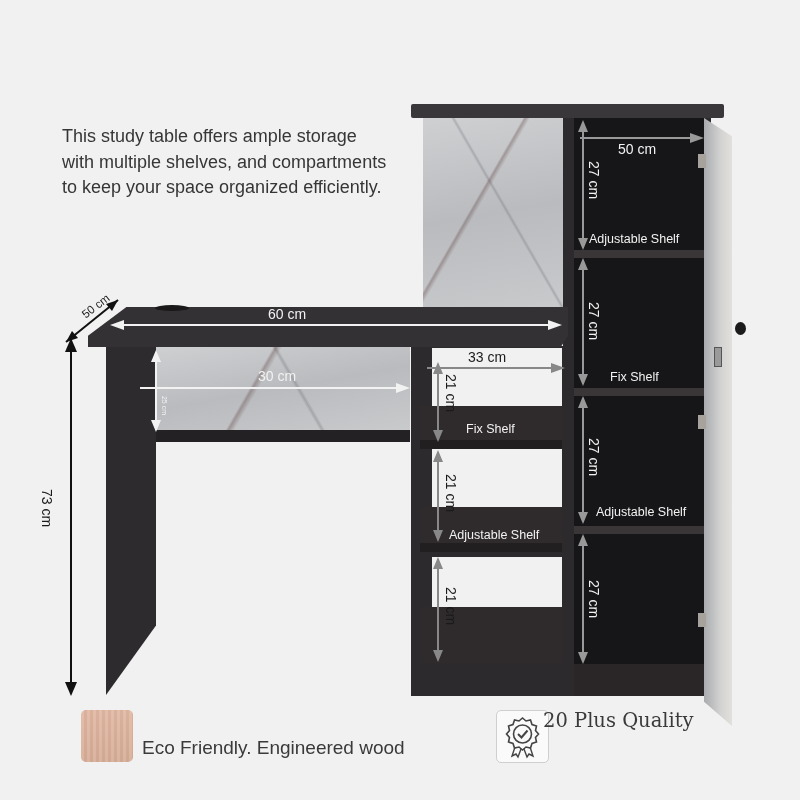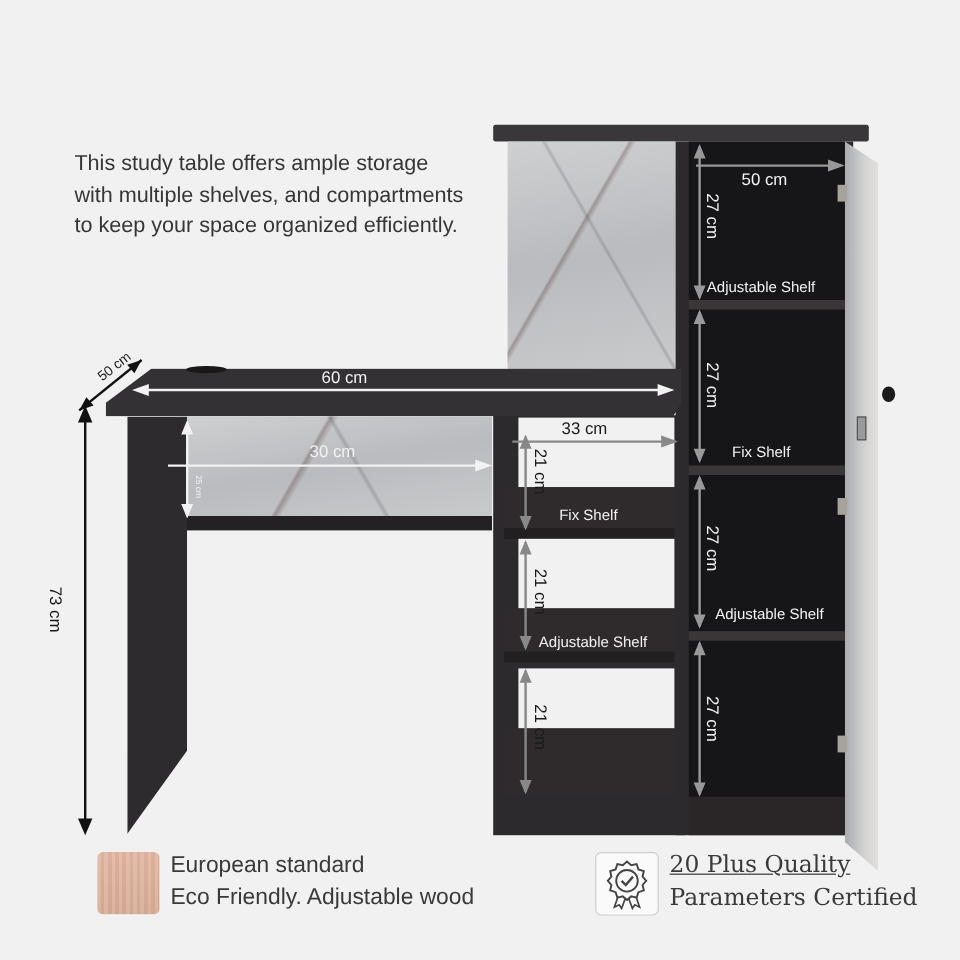--- a/index.html
+++ b/index.html
@@ -181,29 +181,27 @@
     <polygon points="6,130 1,118 11,118" fill="#999"></polygon>
 </svg>
 <div class="abs dim-light" style="left:575px;top:591px;transform:rotate(90deg);">27 cm</div>
 
 <div class="abs lbl" style="left:589px;top:232px;">Adjustable Shelf</div>
 <div class="abs lbl" style="left:610px;top:370px;">Fix Shelf</div>
 <div class="abs lbl" style="left:596px;top:505px;">Adjustable Shelf</div>
 
 <div class="abs" style="left:81px;top:709px;width:390px;height:54px;">
   <div class="abs wood" style="left:0;top:1px;width:52px;height:52px;"></div>
-  <div class="abs feat-text" style="left:61px;top:0;">European standard</div>
-  <div class="abs feat-text" style="left:61px;top:26px;">Eco Friendly. Adjustable wood</div>
+  <div class="abs feat-text" style="left:61px;top:26px;">Eco Friendly. Engineered wood</div>
 </div>
 
 <div class="abs" style="left:496px;top:709px;width:290px;height:54px;">
   <div class="abs badge-box" style="left:0;top:1px;width:51px;height:51px;">
     <svg width="51" height="51" viewBox="0 0 51 51">
       <path d="M25.5 7 L29 10 L33.5 9 L35 13.5 L39.5 15 L38.5 19.5 L41.5 23 L38.5 26.5 L39.5 31 L35 32.5 L33.5 37 L29 36 L25.5 39 L22 36 L17.5 37 L16 32.5 L11.5 31 L12.5 26.5 L9.5 23 L12.5 19.5 L11.5 15 L16 13.5 L17.5 9 L22 10 Z" fill="none" stroke="#444" stroke-width="1.6"></path>
       <circle cx="25.5" cy="23" r="9" fill="none" stroke="#444" stroke-width="1.6"></circle>
       <polyline points="21,23 24.5,26.5 30.5,19.5" fill="none" stroke="#444" stroke-width="2"></polyline>
       <polyline points="18,36 15,45 19,43 21,46 24,38" fill="none" stroke="#444" stroke-width="1.4"></polyline>
       <polyline points="33,36 36,45 32,43 30,46 27,38" fill="none" stroke="#444" stroke-width="1.4"></polyline>
     </svg>
   </div>
-  <div class="abs feat-serif" style="left:62px;top:-1px;text-decoration:underline;">20 Plus Quality</div>
-  <div class="abs feat-serif" style="left:62px;top:26px;">Parameters Certified</div>
+  <div class="abs feat-serif" style="left:47px;top:-1px;">20 Plus Quality</div>
 </div>
 
 </body></html>

